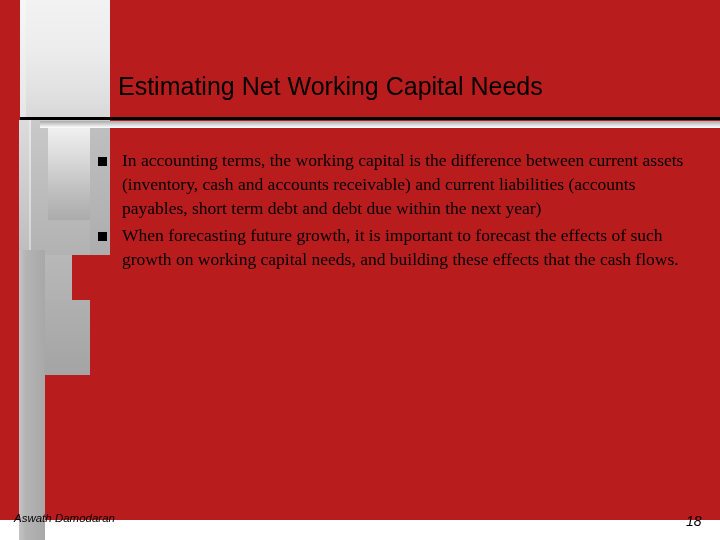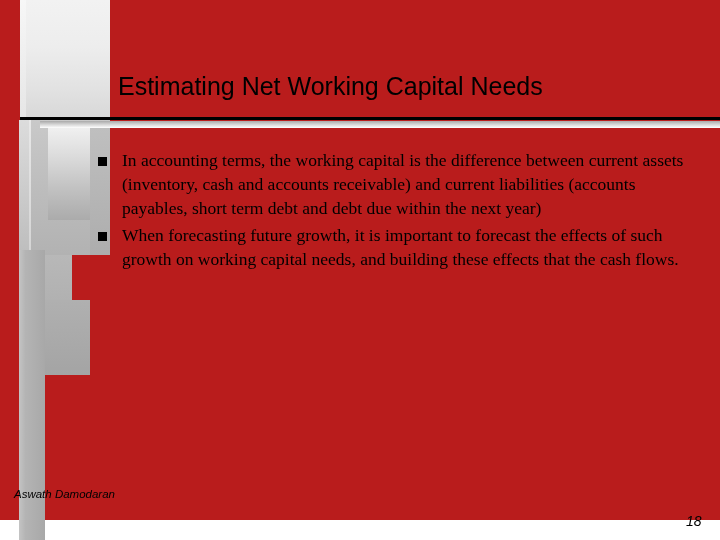--- a/index.html
+++ b/index.html
@@ -171,21 +171,21 @@
     font-size: 17.5px;
     line-height: 24px;
     color: #000000;
     text-align: left;
   }
 
   
   .footer-name {
     position: absolute;
     left: 14px;
-    top: 488px;
+    top: 512px;
     font-family: "Liberation Sans", sans-serif;
     font-size: 11.5px;
     font-style: italic;
     color: #000000;
   }
   .footer-page {
     position: absolute;
     left: 686px;
     top: 513px;
     font-family: "Liberation Sans", sans-serif;

